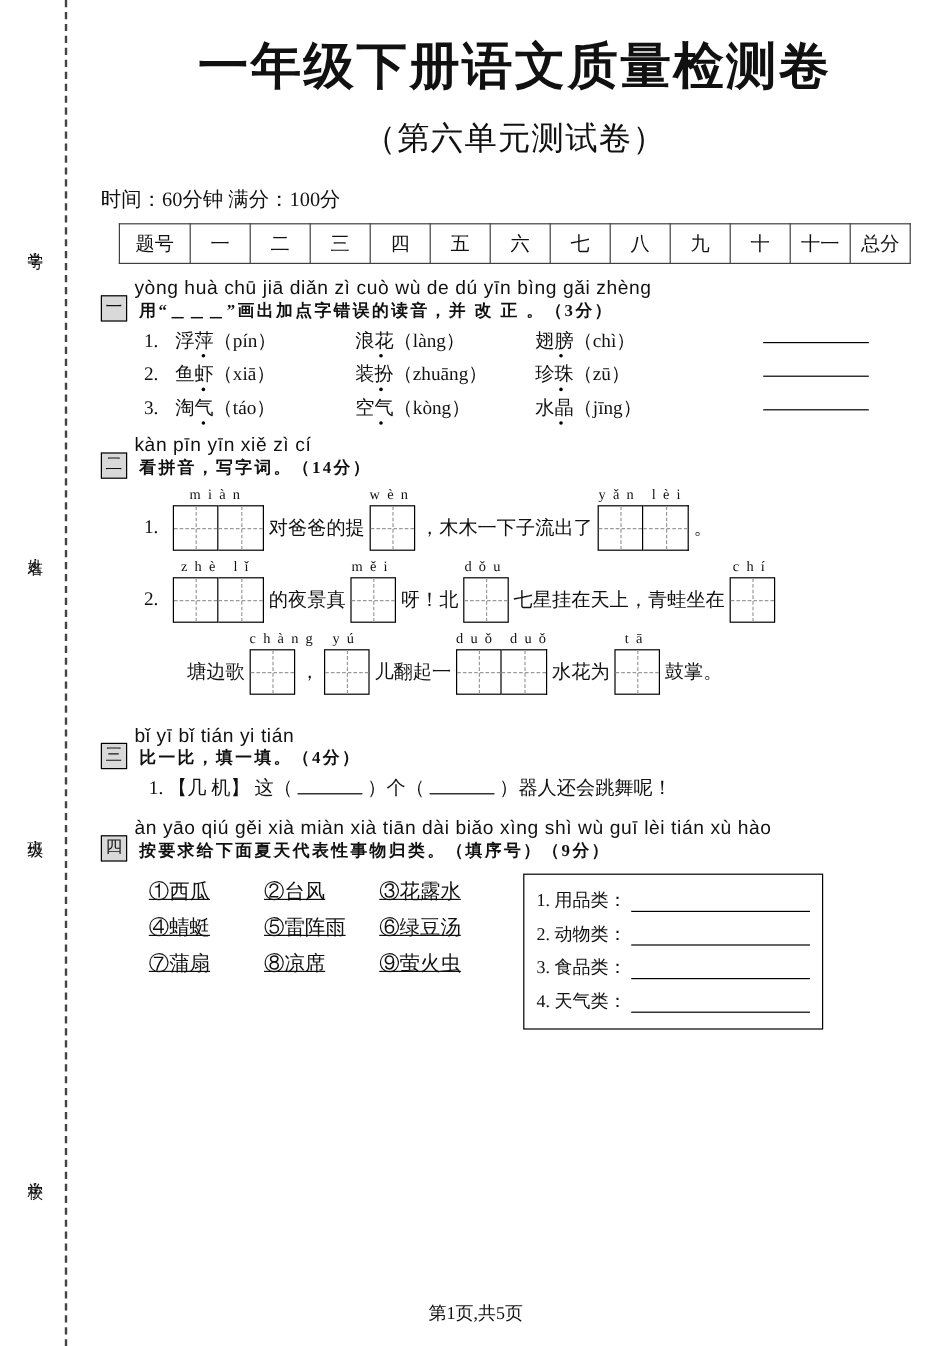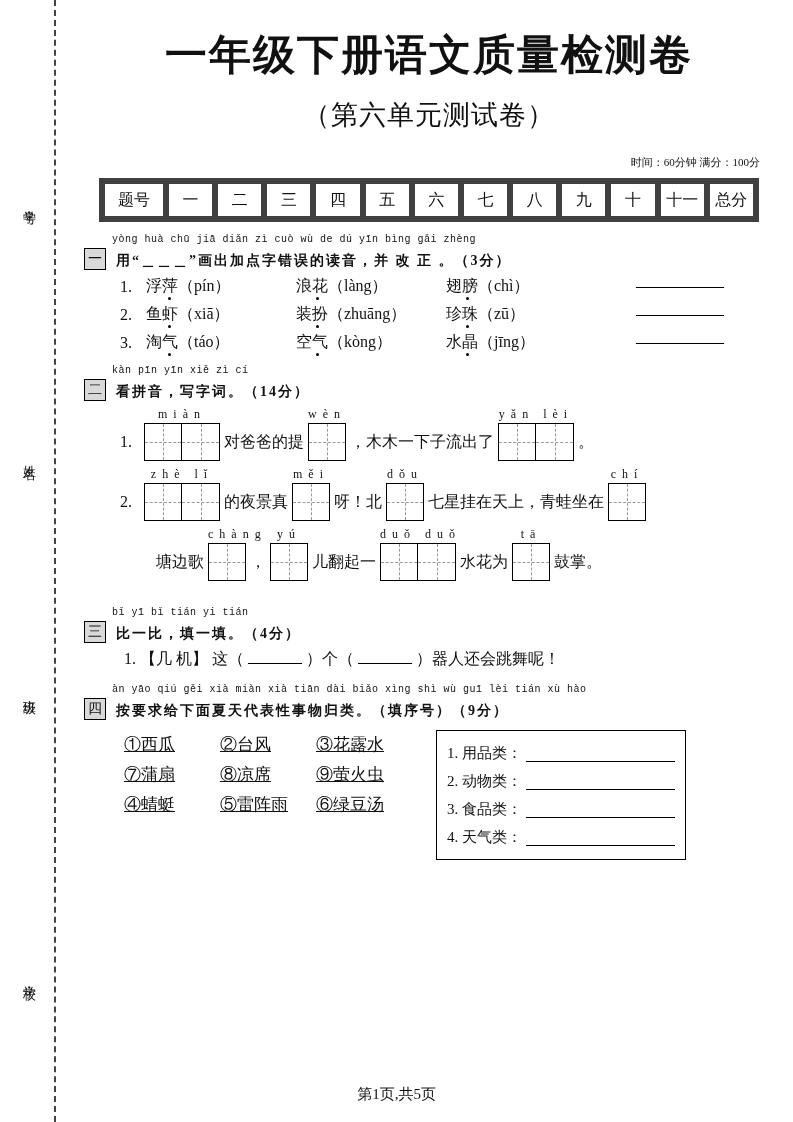--- a/index.html
+++ b/index.html
@@ -39,58 +39,58 @@
     font-family:"Liberation Serif","DejaVu Serif",serif;
   }
   h2.subtitle{
     margin:14px 0 0 0;
     text-align:center;
     font-size:27px;font-weight:normal;
     letter-spacing:1px;
   }
   .timeline{
     margin-top:22px;
-    text-align:right;
+    text-align:left;
     padding-right:14px;
-    font-size:11px;
+    font-size:17px;
   }
 
   
   table.score{
     border-collapse:collapse;
     margin:8px auto 0 auto;
     width:660px;
     table-layout:fixed;
   }
   table.score td{
-    border:6px solid #404040;
+    border:1px solid #404040;
     height:30px;
     text-align:center;
     vertical-align:middle;
     font-size:16px;
   }
   table.score td.lab{width:56px;}
 
   
   .q{margin-top:12px;position:relative;}
   .qhead{display:flex;align-items:flex-end;gap:4px;}
   .qnum{
     display:inline-block;
     border:1px solid #000;
     background:#d9d9d9;
     width:20px;height:20px;line-height:20px;
     text-align:center;font-size:14px;
     margin-right:6px;
     flex:none;
   }
   .pinyin-line{
-    font-size:10px;
+    font-size:16px;
     letter-spacing:0.5px;
     color:#111;
-    font-family:Liberation Mono, monospace;
+    font-family:Liberation Sans, sans-serif;
     height:14px;
     margin-left:28px;
   }
   .qtext{
     font-size:14px;font-weight:bold;letter-spacing:2px;
   }
 
   .items{margin:6px 0 0 36px;font-size:16px;}
   .row1{display:flex;align-items:center;margin-bottom:7px;}
   .row1 .it{width:150px;position:relative;}
@@ -351,28 +351,28 @@
       </div>
 
       <div class="clsWrap">
         <div class="opts">
           <div class="orow">
             <span class="o">①西瓜</span>
             <span class="o">②台风</span>
             <span class="o">③花露水</span>
           </div>
           <div class="orow">
+            <span class="o">④蜻蜓</span>
+            <span class="o">⑤雷阵雨</span>
+            <span class="o">⑥绿豆汤</span>
+          </div>
+          <div class="orow">
             <span class="o">⑦蒲扇</span>
             <span class="o">⑧凉席</span>
             <span class="o">⑨萤火虫</span>
-          </div>
-          <div class="orow">
-            <span class="o">④蜻蜓</span>
-            <span class="o">⑤雷阵雨</span>
-            <span class="o">⑥绿豆汤</span>
           </div>
         </div>
 
         <div class="box">
           <div class="brow">
             <span class="lb">1. 用品类：</span>
             <span class="bl"></span>
           </div>
           <div class="brow">
             <span class="lb">2. 动物类：</span>

